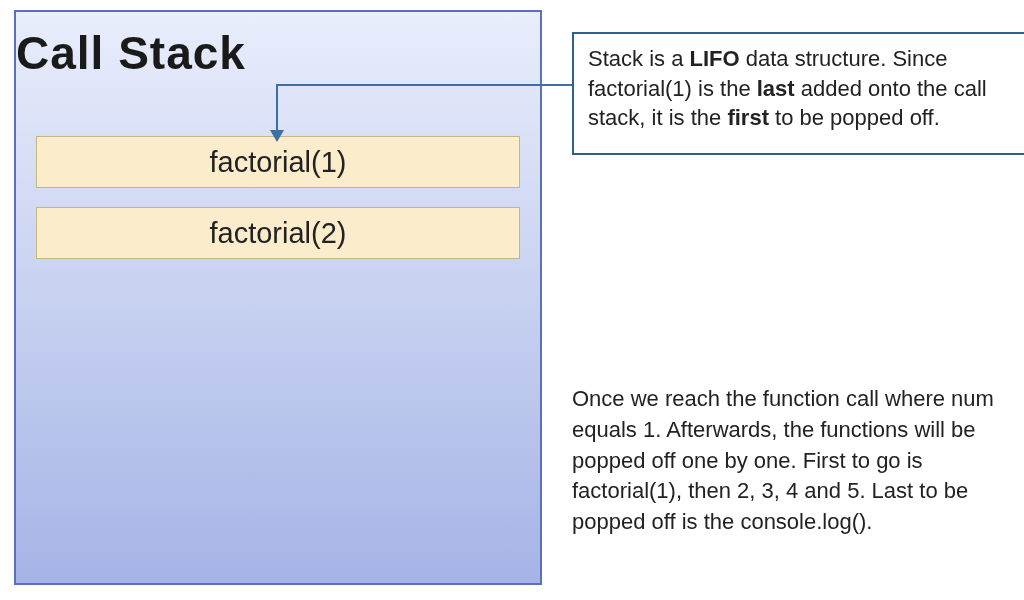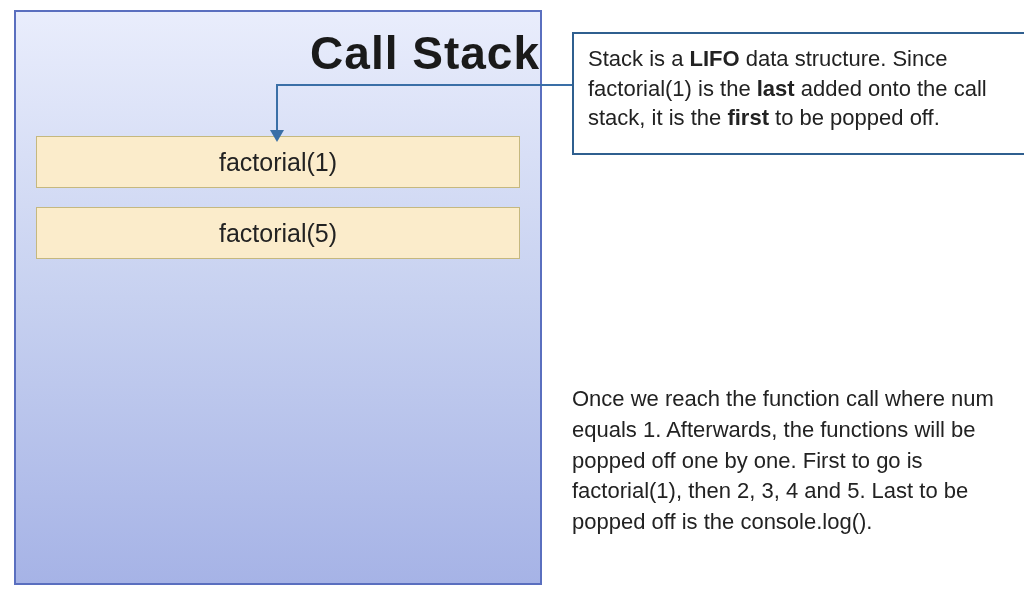--- a/index.html
+++ b/index.html
@@ -17,39 +17,39 @@
     top: 10px;
     width: 528px;
     height: 575px;
     background: linear-gradient(180deg, #e9edfc 0%, #c7d1f0 50%, #a6b3e6 100%);
     border: 2px solid #5a6fbf;
   }
   .stack-title {
     font-size: 46px;
     font-weight: 700;
     color: #1a1a1a;
-    text-align: right;
+    text-align: left;
     margin-top: 14px;
     margin-bottom: 8px;
     letter-spacing: 1px;
   }
   .frames {
     display: flex;
     flex-direction: column;
     gap: 19px;
     padding: 48px 20px 20px 20px;
   }
   .frame {
     height: 52px;
     background: #fbeccb;
     border: 1.5px solid #c5b87f;
     display: flex;
     align-items: center;
     justify-content: center;
-    font-size: 25px;
+    font-size: 29px;
     color: #222;
   }
   .note-box {
     position: absolute;
     left: 572px;
     top: 32px;
     width: 494px;
     border: 2px solid #2f5f8f;
     background: #ffffff;
     padding: 10px 14px 20px 14px;
@@ -97,21 +97,21 @@
   }
   b { font-weight: 700; }
 </style>
 </head>
 <body>
 
 <div class="stack-panel">
   <div class="stack-title">Call Stack</div>
   <div class="frames">
     <div class="frame">factorial(1)</div>
-    <div class="frame">factorial(5)</div>
+    <div class="frame">factorial(2)</div>
   </div>
 </div>
 
 <div class="note-box">
   <span>Stack is a </span><b>LIFO</b><span> data structure. Since factorial(1) is the </span><b>last</b><span> added onto the call stack, it is the </span><b>first</b><span> to be popped off.</span>
 </div>
 
 <div class="bottom-text">Once we reach the function call where num equals 1. Afterwards, the functions will be popped off one by one. First to go is factorial(1), then 2, 3, 4 and 5. Last to be popped off is the console.log().</div>
 
 <div class="connector conn-h"></div>

